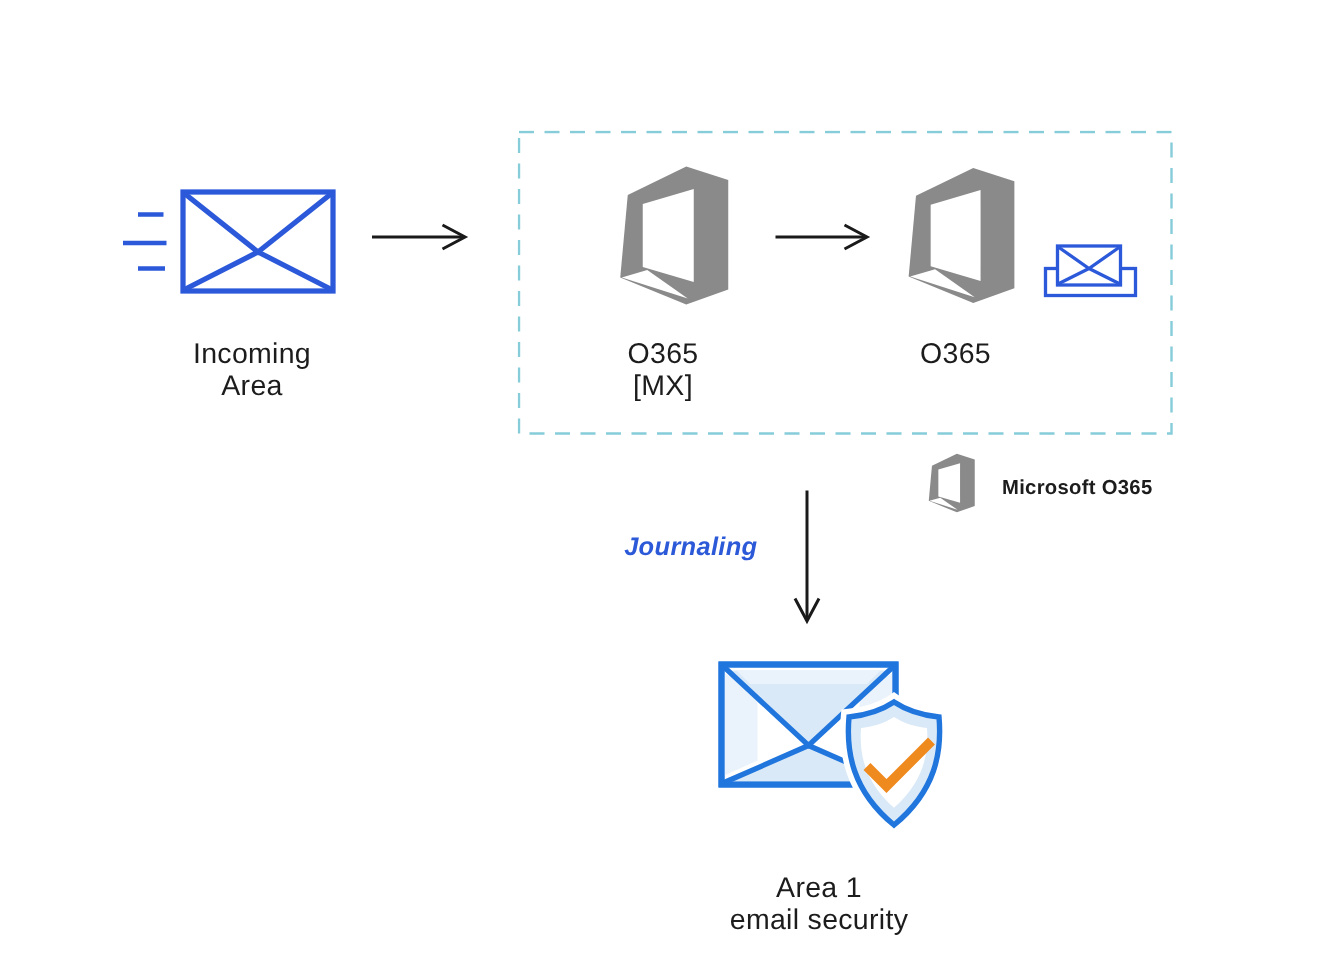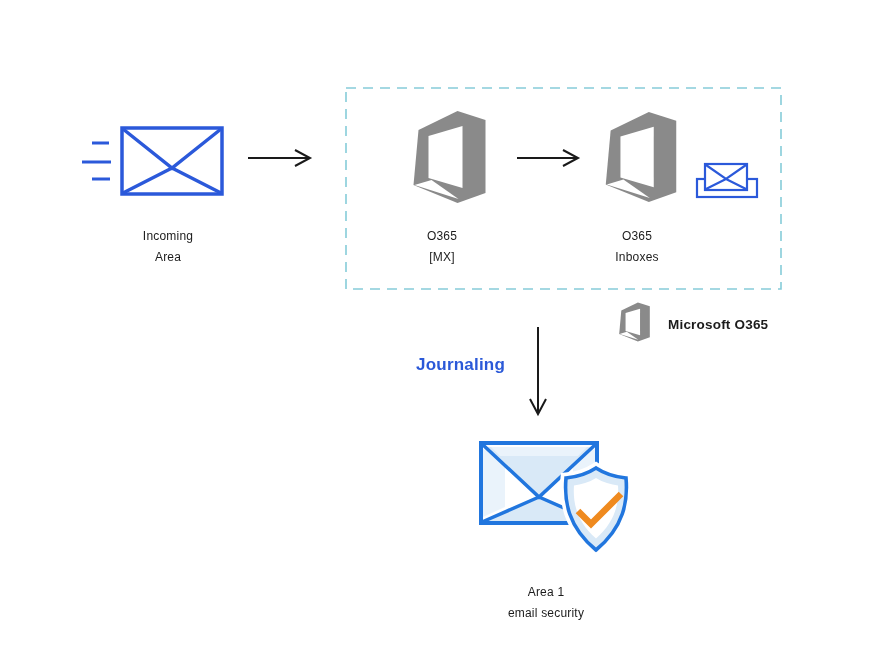--- a/index.html
+++ b/index.html
@@ -2,21 +2,21 @@
 <html style="--envelope-blue: #2B59DA; --security-blue: #2176DE; --pale-blue: #D9E9F7; --pale-blue-light: #EAF3FB; --dash-teal: #86CCD9; --office-gray: #8A8A8A; --check-orange: #EF8A1F; --arrow: #1A1A1A; --journaling-text: #2B59D8; --label-text: #1C1C1C; --background: #FFFFFF;"><head>
 <meta charset="utf-8">
 <style>
   html,body{margin:0;padding:0;background:#fff;}
   #canvas{
     position:relative;width:886px;height:653px;background:var(--background,#fff);
     font-family:"Liberation Sans", sans-serif;overflow:hidden;
   }
   .abs{position:absolute;}
   .node-label{
-    font-size:12px;line-height:21px;color:var(--label-text,#1c1c1c);
+    font-size:19px;line-height:21px;color:var(--label-text,#1c1c1c);
     text-align:center;letter-spacing:.2px;
   }
   .node-label span{display:block;}
   #journaling-label{
     font-size:17px;font-weight:600;color:var(--journaling-text,#2b59d8);
     text-align:right;letter-spacing:.2px;
   }
   #legend-label{
     font-size:13.5px;color:var(--label-text,#1c1c1c);letter-spacing:.2px;
   }
@@ -85,21 +85,21 @@
       <line class="arrow-line" x1="538" y1="327" x2="538" y2="412"></line>
       <polyline class="arrow-line" points="530,399 538,414 546,399"></polyline>
     </g>
   </svg>
 
   <svg class="abs" style="left:617px;top:302px;" width="35" height="40" viewBox="0 0 78 94">
     <use href="#office-logo" width="78" height="94"></use>
   </svg>
   <div id="legend-label" class="abs" style="left:668px;top:317px;font-weight:bold;">Microsoft O365</div>
 
-  <div id="journaling-label" class="abs" style="left:385px;top:355px;width:120px;">Journaling</div>
+  <div id="journaling-label" class="abs" style="left:385px;top:355px;width:120px;font-style:italic;">Journaling</div>
 
   <svg class="abs" style="left:475px;top:439px;" width="160" height="116" viewBox="0 0 160 116">
 
     <g>
       <rect x="6" y="4" width="116" height="80" fill="#ffffff" class="sec-stroke" stroke-width="4"></rect>
       <path class="pale" d="M9,8 L119,8 L64,58 Z"></path>
       <path d="M16,8 L112,8 L103,17 L25,17 Z" fill="var(--pale-blue-light,#eaf3fb)"></path>
       <path class="pale" d="M8,82 L120,82 L64,58 Z"></path>
       <path class="pale" d="M8,10 L8,78 L30,68 L30,20 Z" opacity="0.55"></path>
       <path class="pale" d="M120,10 L120,78 L98,68 L98,20 Z" opacity="0.55"></path>
@@ -120,21 +120,20 @@
     <span>Area</span>
   </div>
 
   <div class="node-label abs" style="left:372px;top:226px;width:140px;">
     <span>O365</span>
     <span>[MX]</span>
   </div>
 
   <div class="node-label abs" style="left:567px;top:226px;width:140px;">
     <span>O365</span>
-    <span>Inboxes</span>
   </div>
 
   <div class="node-label abs" style="left:466px;top:582px;width:160px;">
     <span>Area 1</span>
     <span>email security</span>
   </div>
 
 </div>
 
 </body></html>

